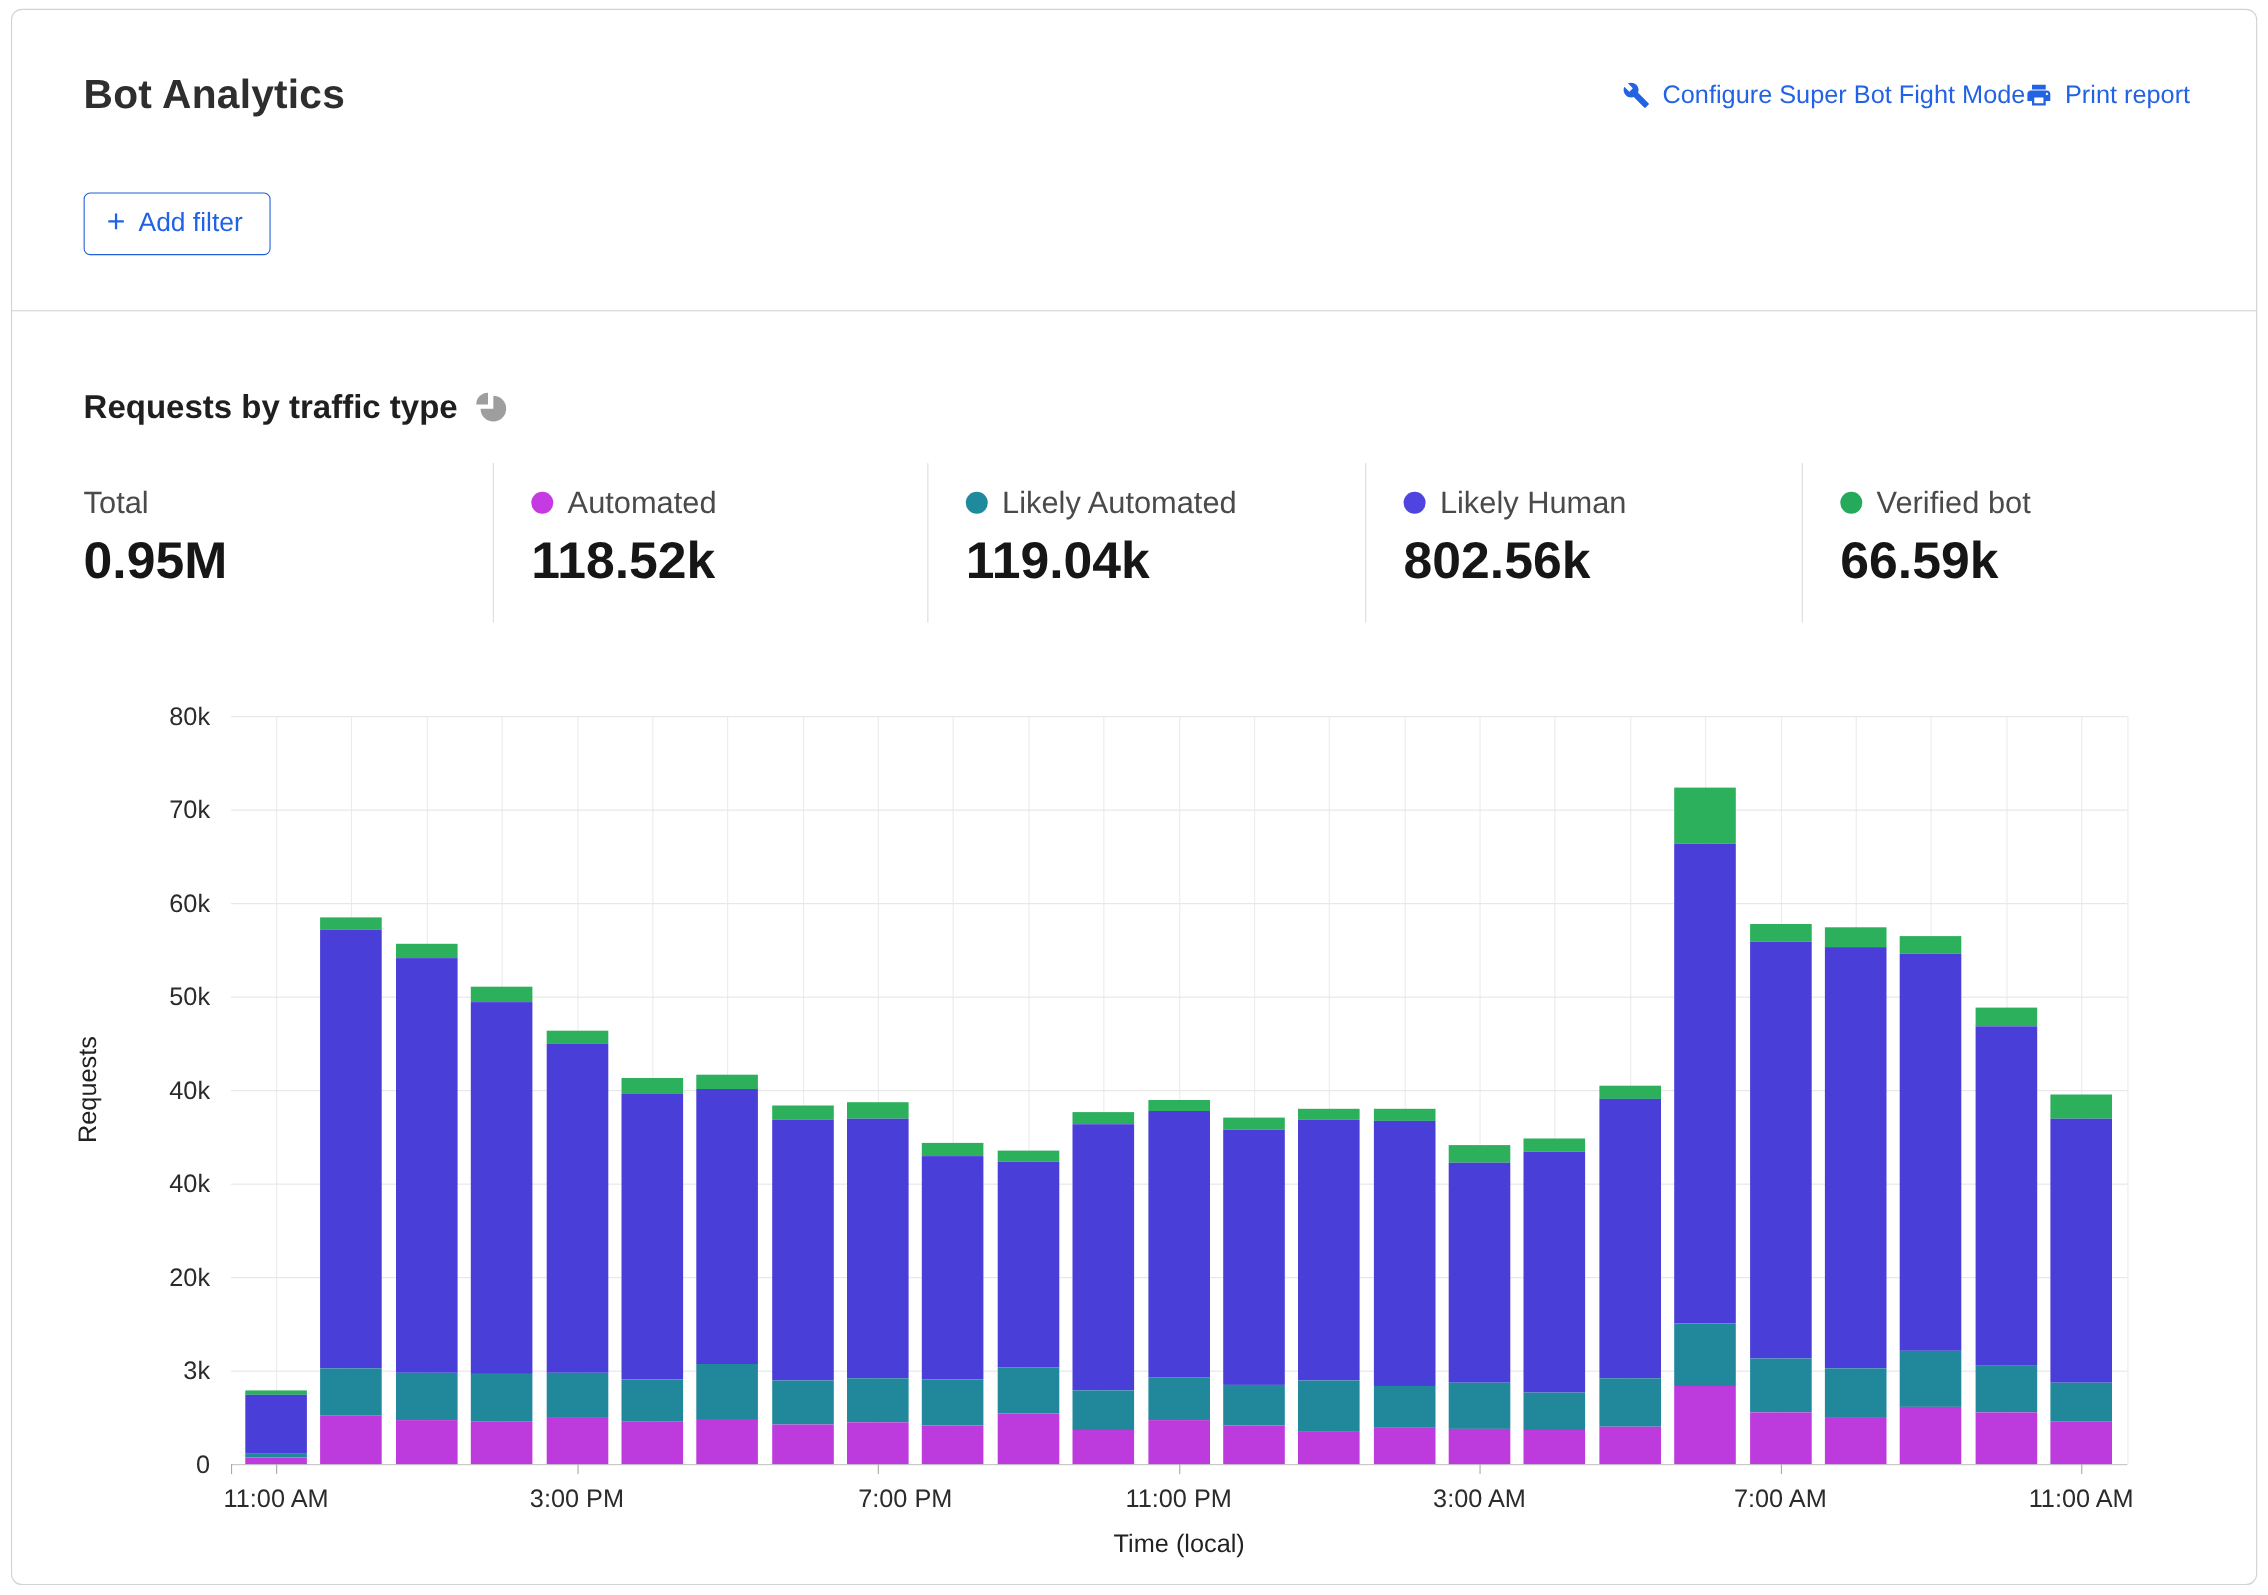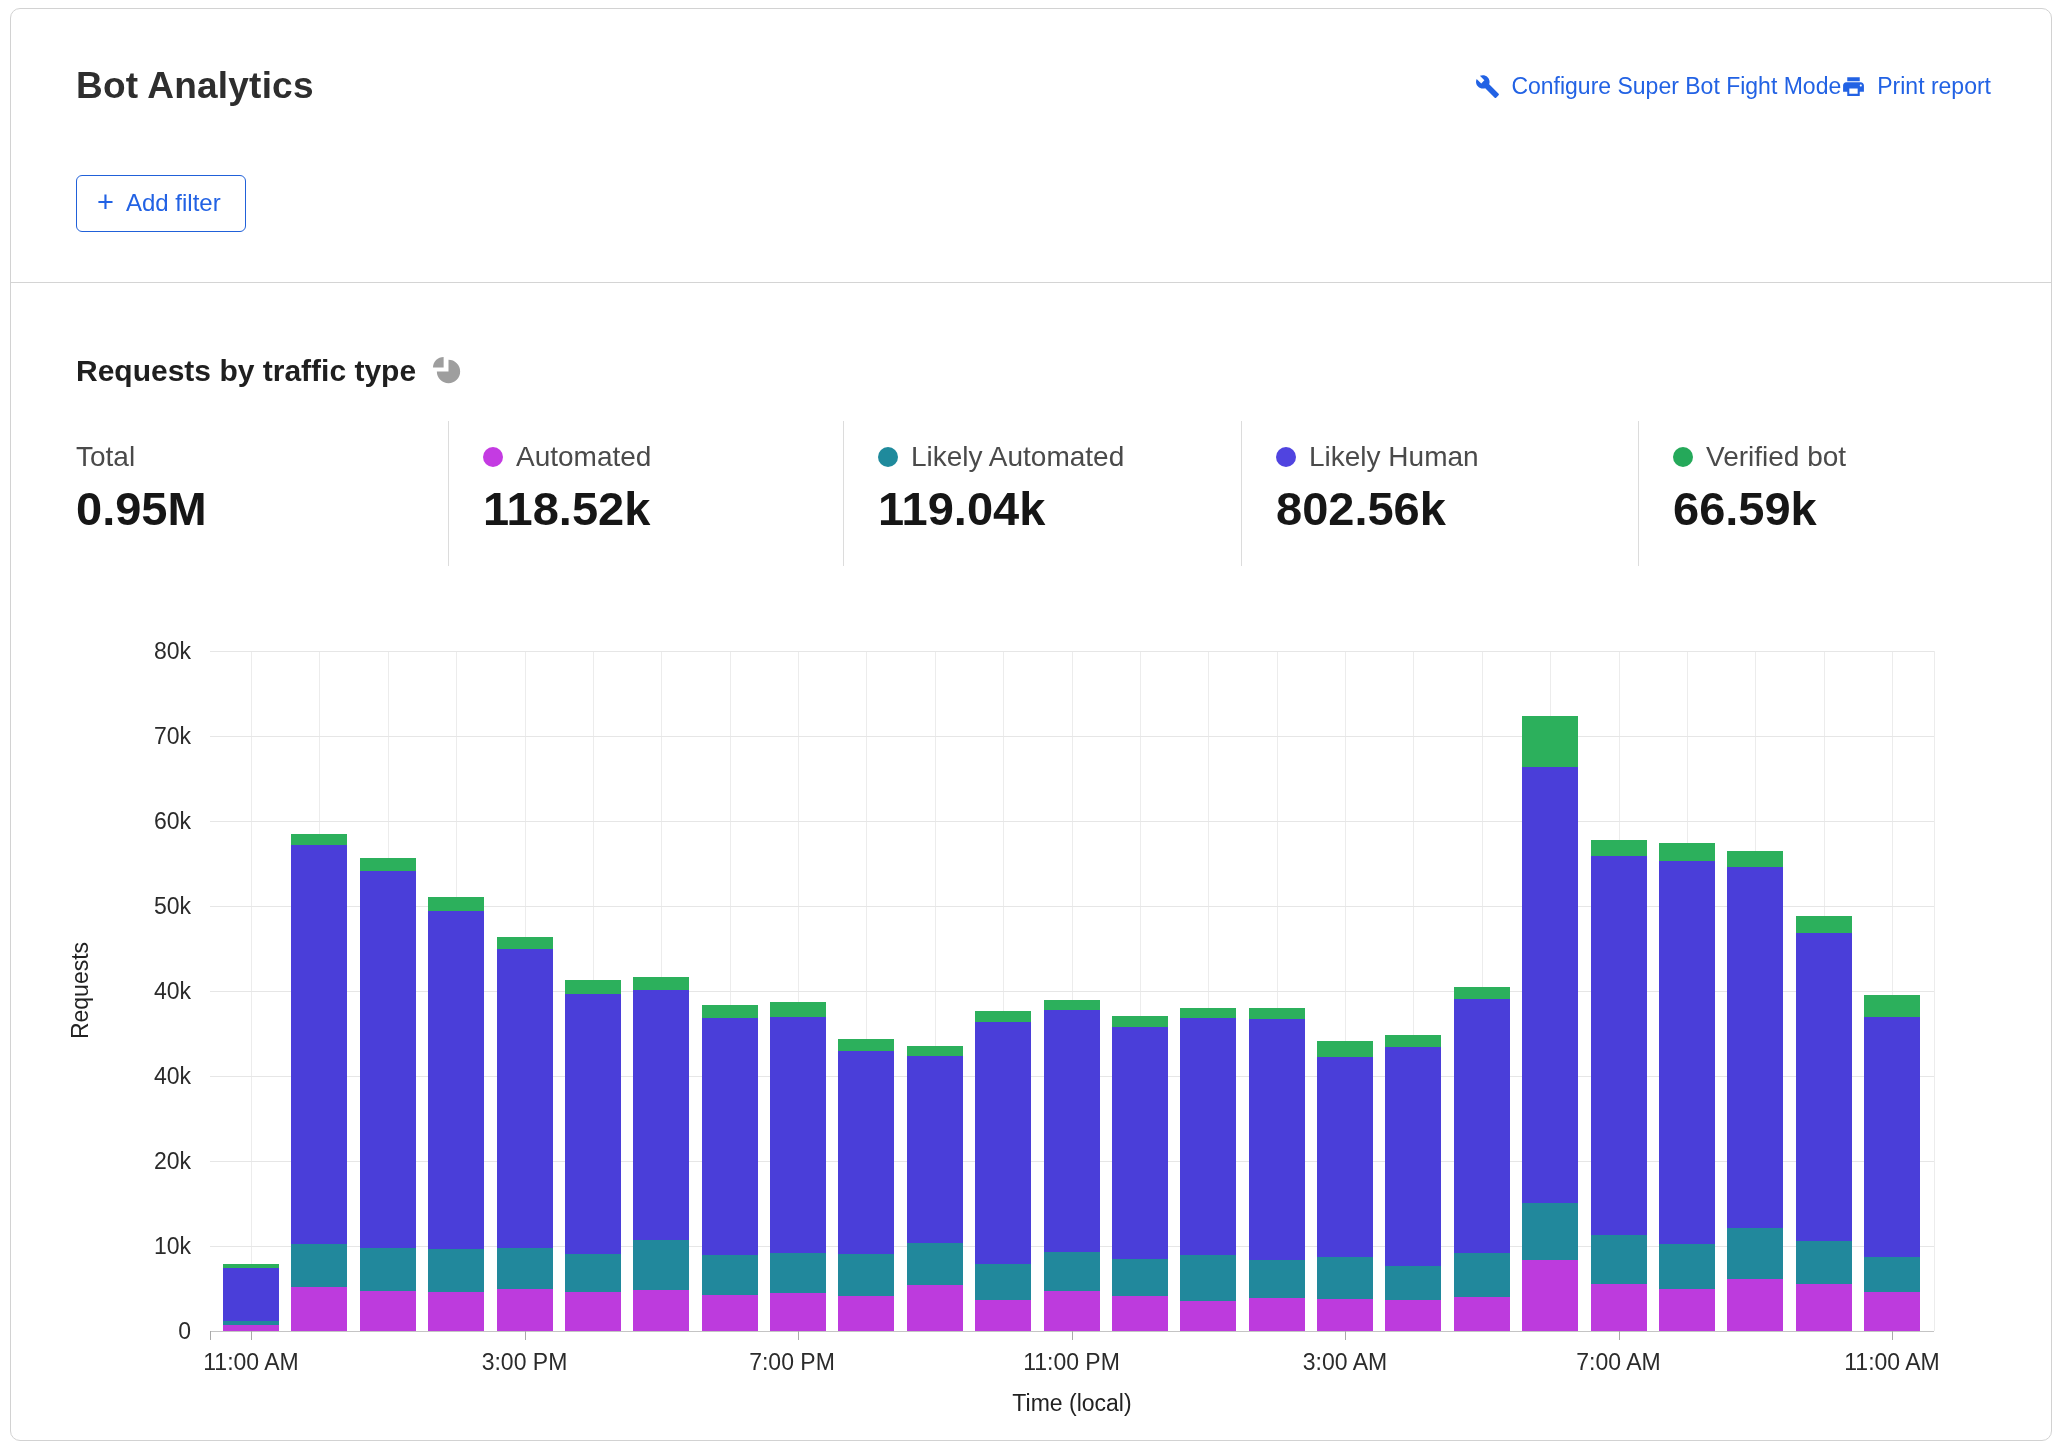--- a/index.html
+++ b/index.html
@@ -168,21 +168,21 @@
       <div class="abs ytick" style="left: 60px; top: 799px;">60k</div>
       <div class="abs gridline-h" style="left: 199px; top: 897px; width: 1724px;"></div>
       <div class="abs ytick" style="left: 60px; top: 884px;">50k</div>
       <div class="abs gridline-h" style="left: 199px; top: 982px; width: 1724px;"></div>
       <div class="abs ytick" style="left: 60px; top: 969px;">40k</div>
       <div class="abs gridline-h" style="left: 199px; top: 1067px; width: 1724px;"></div>
       <div class="abs ytick" style="left: 60px; top: 1054px;">40k</div>
       <div class="abs gridline-h" style="left: 199px; top: 1152px; width: 1724px;"></div>
       <div class="abs ytick" style="left: 60px; top: 1139px;">20k</div>
       <div class="abs gridline-h" style="left: 199px; top: 1237px; width: 1724px;"></div>
-      <div class="abs ytick" style="left: 60px; top: 1224px;">10k</div>
+      <div class="abs ytick" style="left: 60px; top: 1224px;">3k</div>
       <div class="abs axisline" style="left: 199px; top: 1322px; width: 1724px;"></div>
       <div class="abs ytick" style="left: 60px; top: 1309px;">0</div>
       <div class="abs bar-col" style="left: 212px; top: 642px; width: 56px; height: 680px;">
         <div class="bar-seg" style="height: 4.25px; background: rgb(44, 176, 92);"></div>
         <div class="bar-seg" style="height: 52.7px; background: rgb(74, 62, 217);"></div>
         <div class="bar-seg" style="height: 4.25px; background: rgb(33, 136, 156);"></div>
         <div class="bar-seg" style="height: 5.95px; background: rgb(189, 59, 221);"></div>
       </div>
       <div class="abs bar-col" style="left: 280.375px; top: 642px; width: 56px; height: 680px;">
         <div class="bar-seg" style="height: 11.05px; background: rgb(44, 176, 92);"></div>
@@ -326,21 +326,21 @@
         <div class="bar-seg" style="height: 22.1px; background: rgb(44, 176, 92);"></div>
         <div class="bar-seg" style="height: 239.7px; background: rgb(74, 62, 217);"></div>
         <div class="bar-seg" style="height: 34.85px; background: rgb(33, 136, 156);"></div>
         <div class="bar-seg" style="height: 39.1px; background: rgb(189, 59, 221);"></div>
       </div>
       <div class="abs tickmark" style="left: 240px; top: 1322px;"></div>
       <div class="abs xtick" style="left: 130px; top: 1340px;">11:00 AM</div>
       <div class="abs tickmark" style="left: 513.5px; top: 1322px;"></div>
       <div class="abs xtick" style="left: 403.5px; top: 1340px;">3:00 PM</div>
       <div class="abs tickmark" style="left: 787px; top: 1322px;"></div>
-      <div class="abs xtick" style="left: 671px; top: 1340px;">7:00 PM</div>
+      <div class="abs xtick" style="left: 702px; top: 1340px;">7:00 PM</div>
       <div class="abs tickmark" style="left: 1060.5px; top: 1322px;"></div>
       <div class="abs xtick" style="left: 950.5px; top: 1340px;">11:00 PM</div>
       <div class="abs tickmark" style="left: 1334px; top: 1322px;"></div>
       <div class="abs xtick" style="left: 1224px; top: 1340px;">3:00 AM</div>
       <div class="abs tickmark" style="left: 1607.5px; top: 1322px;"></div>
       <div class="abs xtick" style="left: 1497.5px; top: 1340px;">7:00 AM</div>
       <div class="abs tickmark" style="left: 1881px; top: 1322px;"></div>
       <div class="abs xtick" style="left: 1771px; top: 1340px;">11:00 AM</div>
       <div class="abs tickmark" style="left: 199px; top: 1322px;"></div>
     </div>

